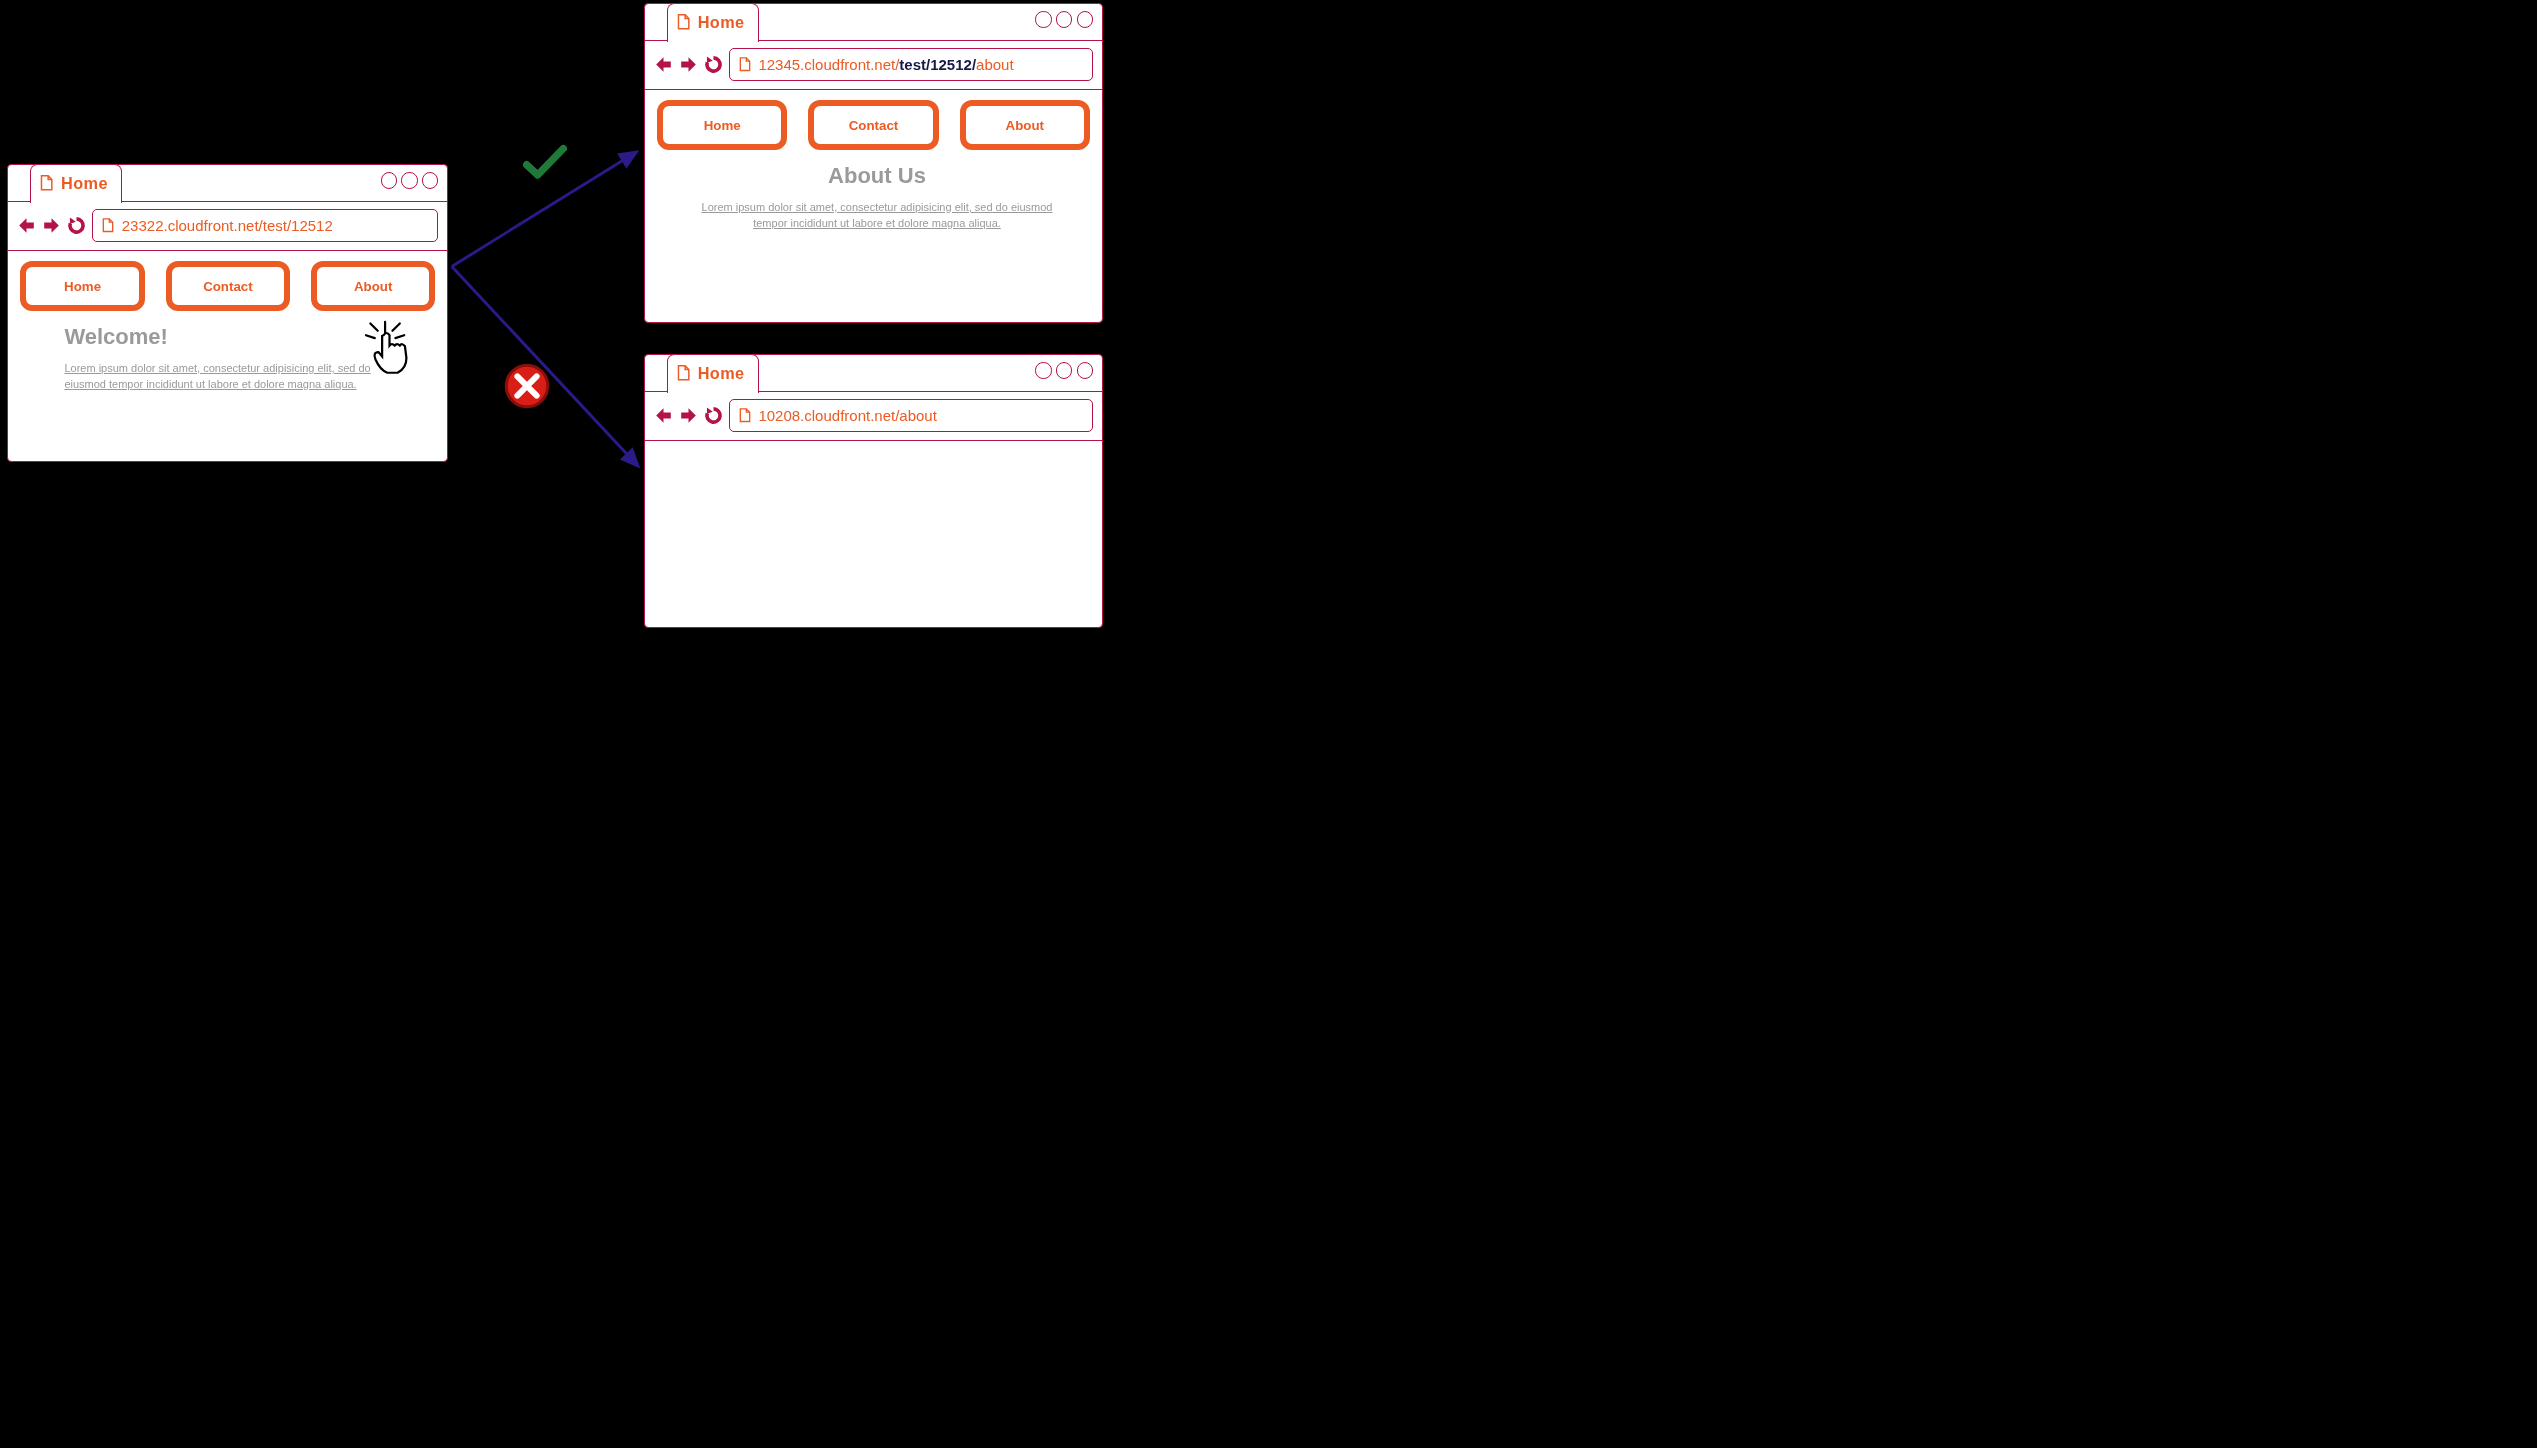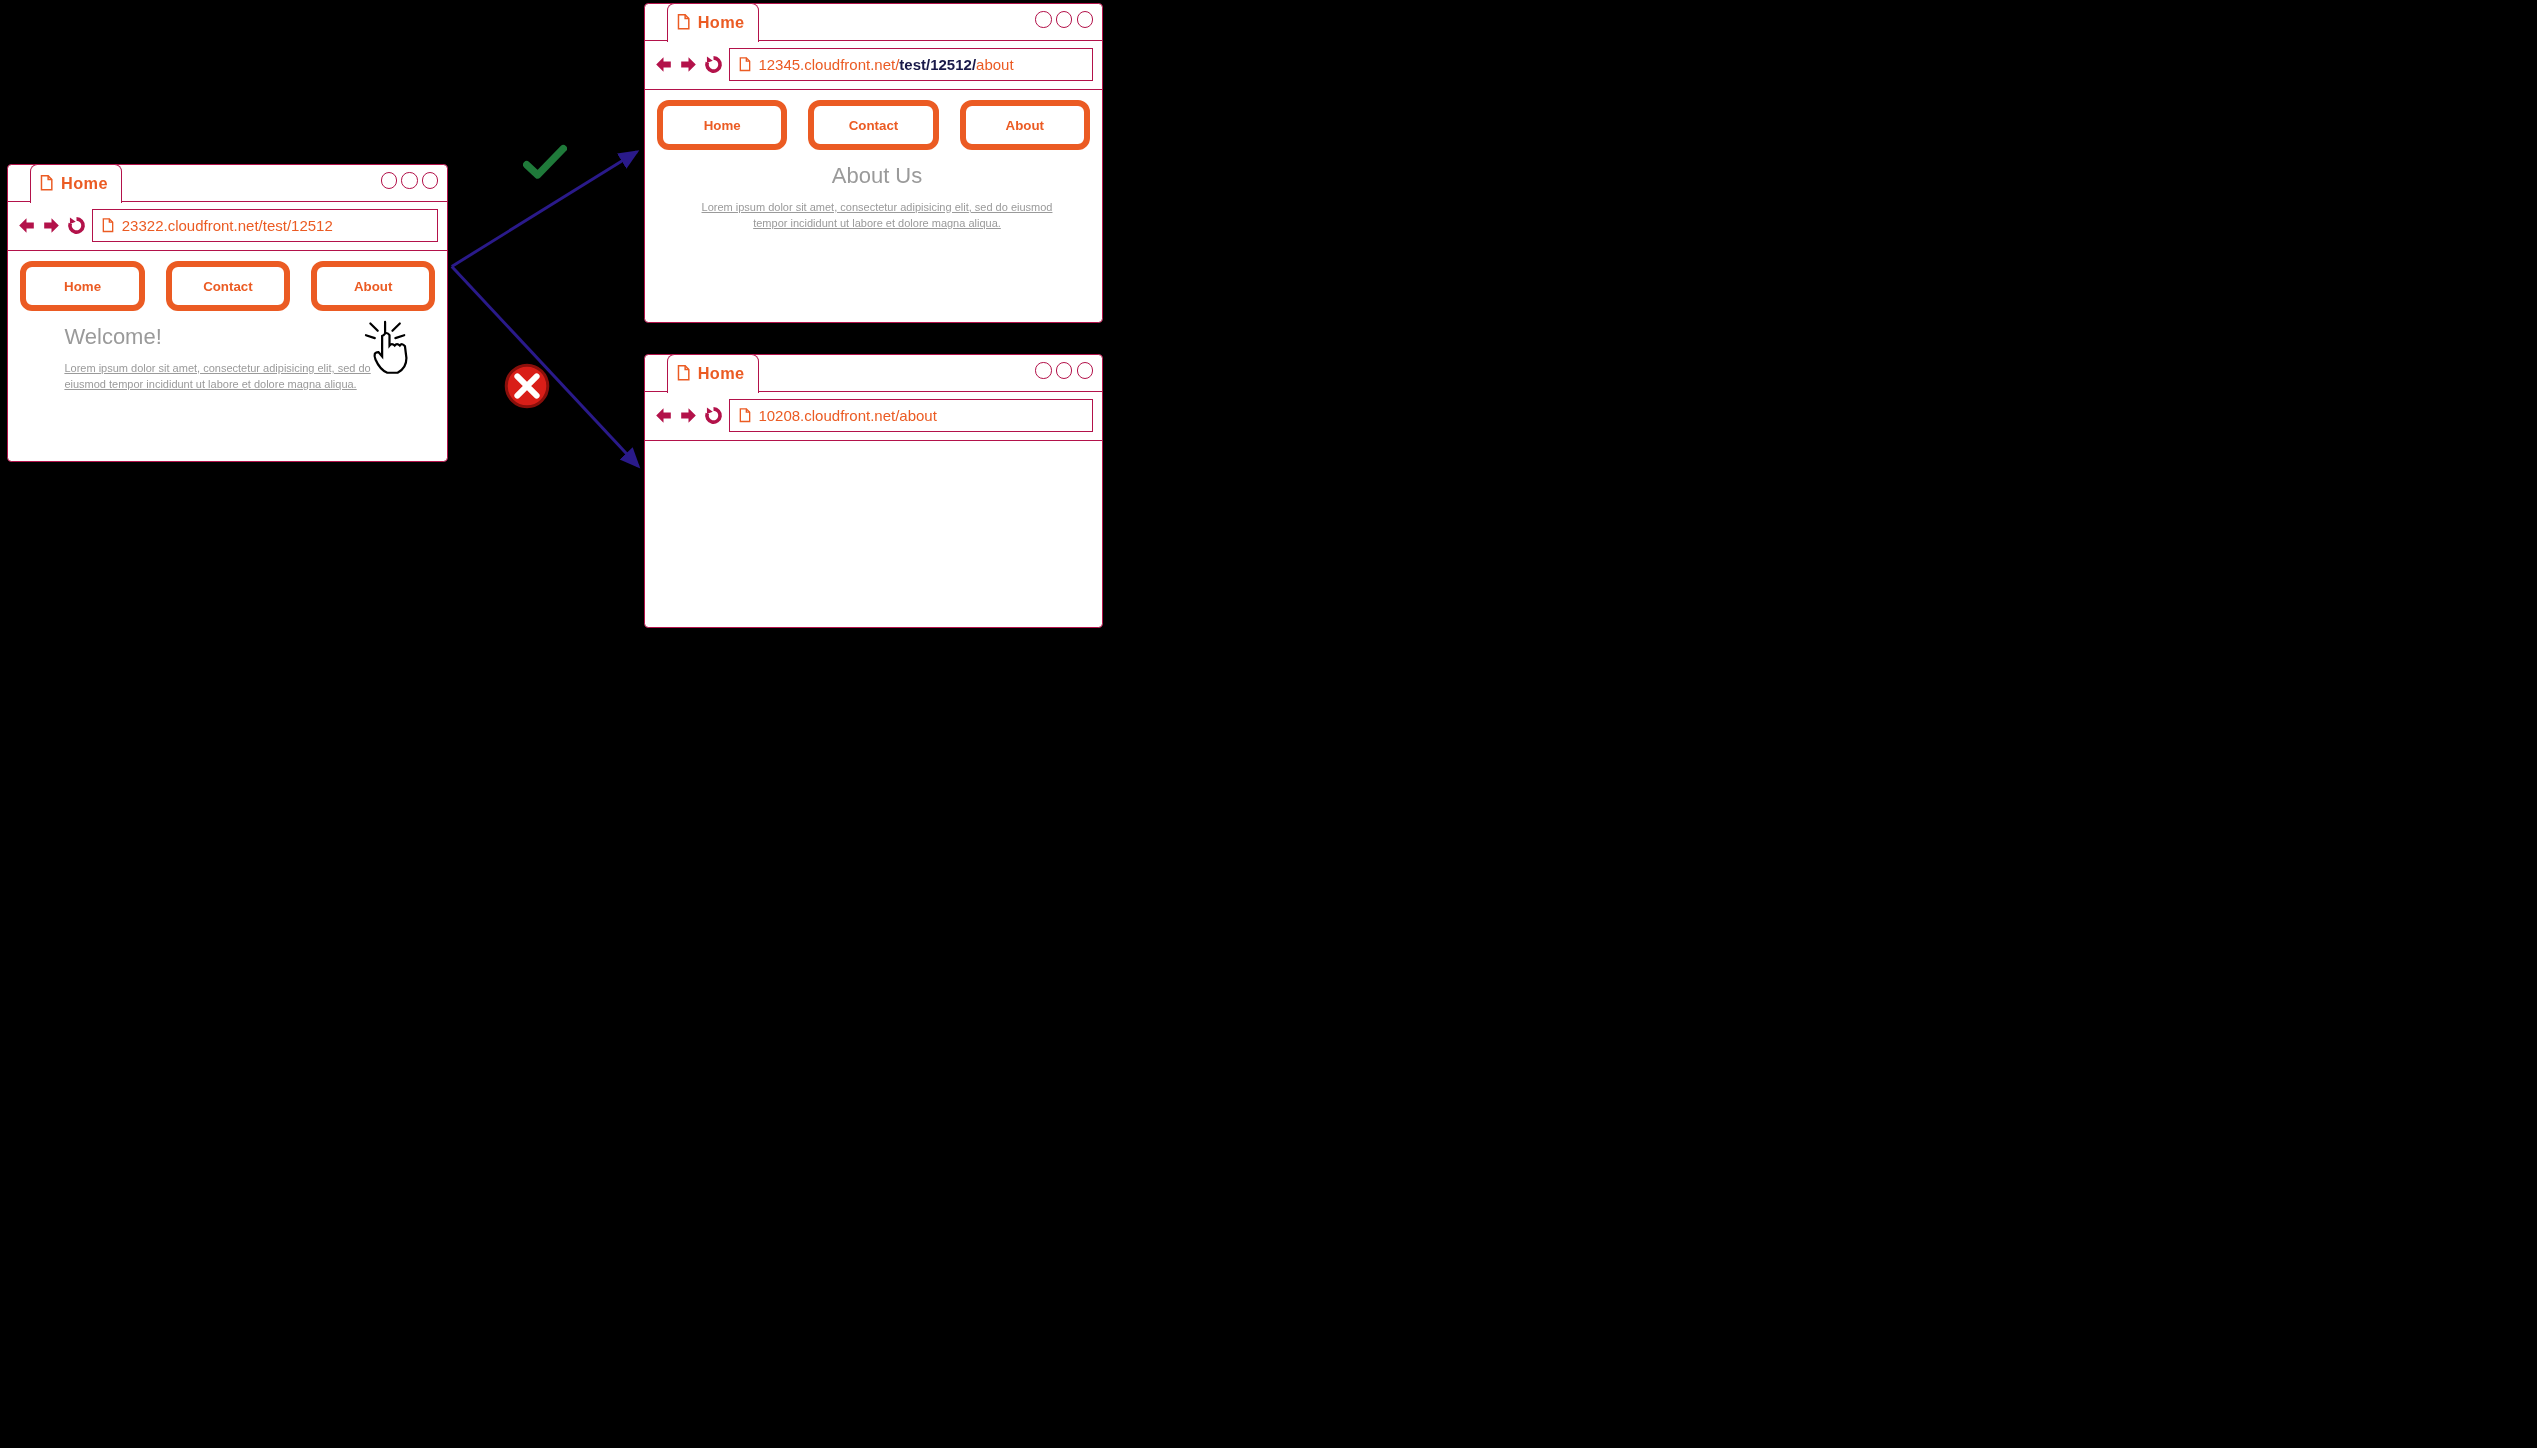--- a/index.html
+++ b/index.html
@@ -64,21 +64,21 @@
   }
   .nav-arrow, .reload-btn {
     color: #b3124a;
     display: inline-flex;
     align-items: center;
     justify-content: center;
   }
   .url-field {
     flex: 1;
     border: 1.5px solid #b3124a;
-    border-radius: 0;
+    border-radius: 5px;
     height: 33px;
     display: flex;
     align-items: center;
     padding: 0 9px;
     gap: 7.4px;
     font-size: 15px;
   }
   .url-orange { color: #eb5b23; }
   .url-dark { color: #1a1a4a; font-weight: 600; }
   .page-body { padding: 10.4px 12px; }
@@ -102,21 +102,21 @@
     color: #eb5b23;
     font-size: 13.3px;
     font-weight: bold;
   }
   .content {
     padding: 13.3px 37px 7.4px 44px;
     color: #9a9a9a;
   }
   .content h1 {
     font-size: 22px;
-    font-weight: 400;
+    font-weight: 700;
     color: #9a9a9a;
     margin-bottom: 10.4px;
   }
   .content p {
     font-size: 11px;
     line-height: 1.45;
     text-decoration: underline;
   }
   .error-body {
     display: flex;

